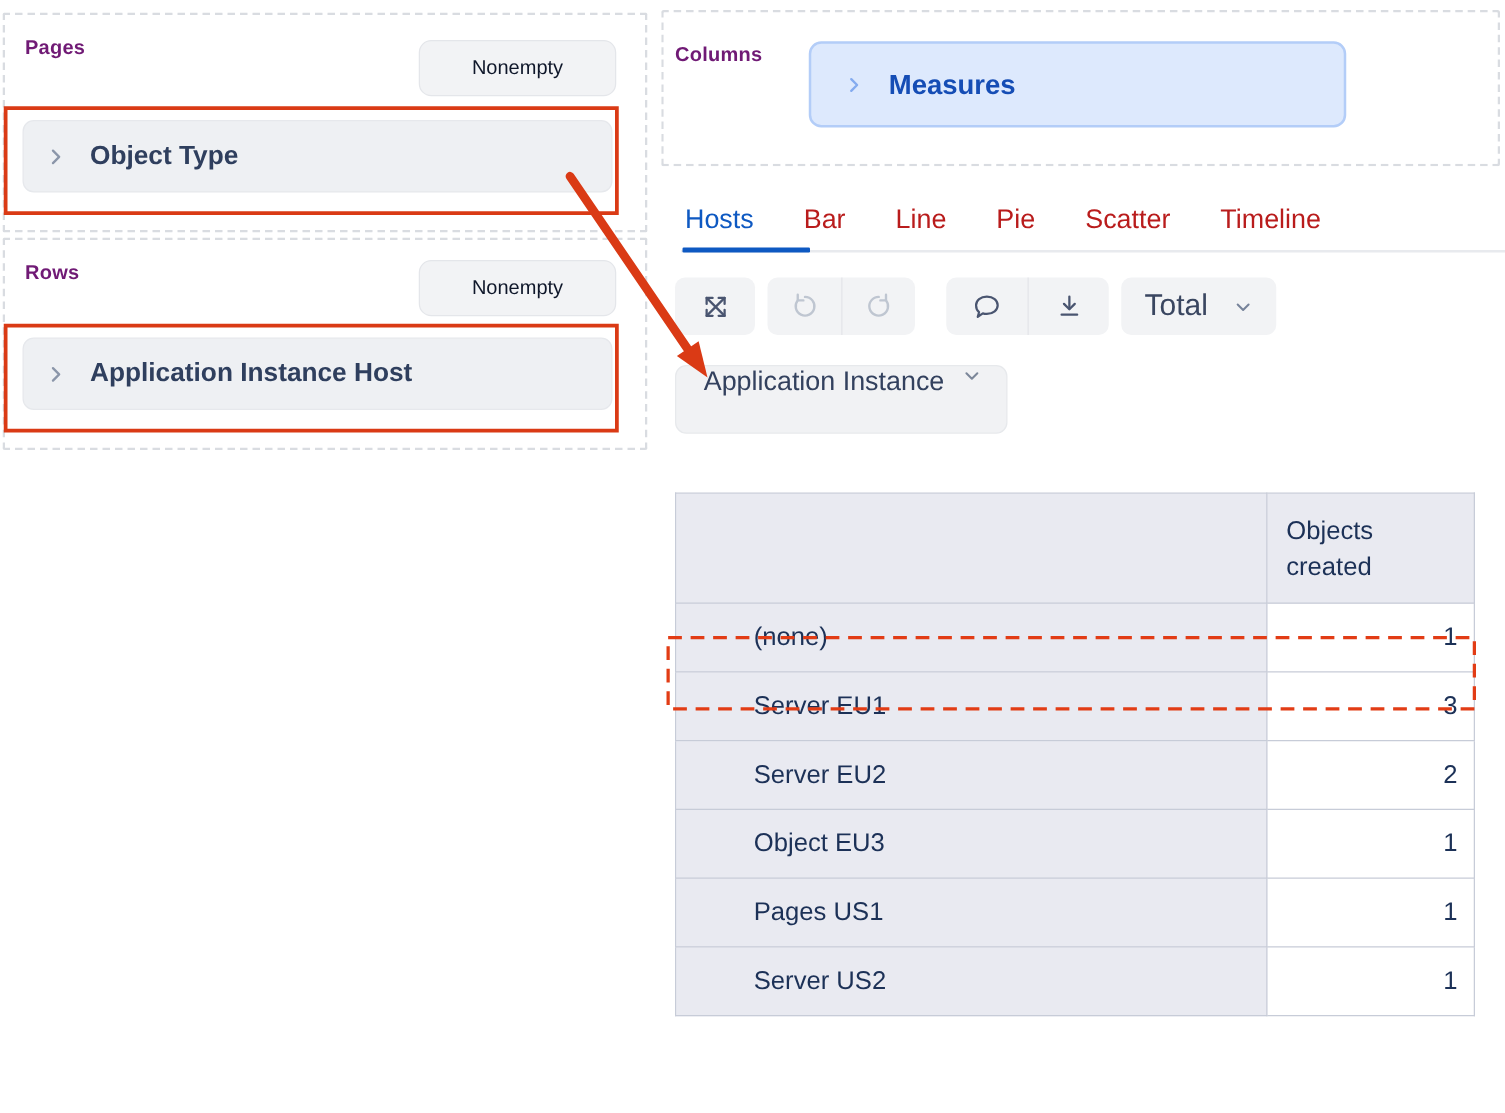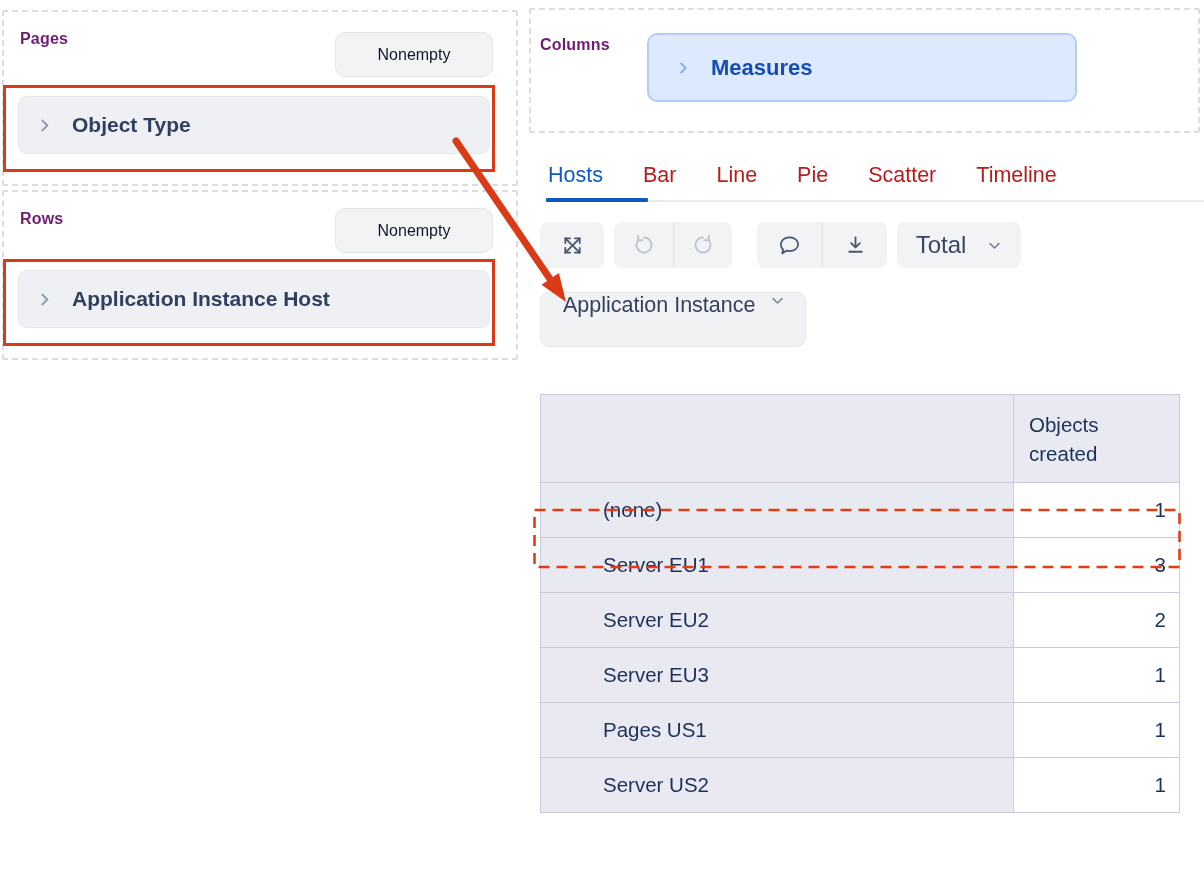--- a/index.html
+++ b/index.html
@@ -215,21 +215,21 @@
     </tr>
     <tr>
       <td class="cell-label indent">Server EU1</td>
       <td class="cell-value">3</td>
     </tr>
     <tr>
       <td class="cell-label indent">Server EU2</td>
       <td class="cell-value">2</td>
     </tr>
     <tr>
-      <td class="cell-label indent">Server EU3</td>
+      <td class="cell-label indent">Object EU3</td>
       <td class="cell-value">1</td>
     </tr>
     <tr>
       <td class="cell-label indent">Pages US1</td>
       <td class="cell-value">1</td>
     </tr>
     <tr>
       <td class="cell-label indent">Server US2</td>
       <td class="cell-value">1</td>
     </tr>

